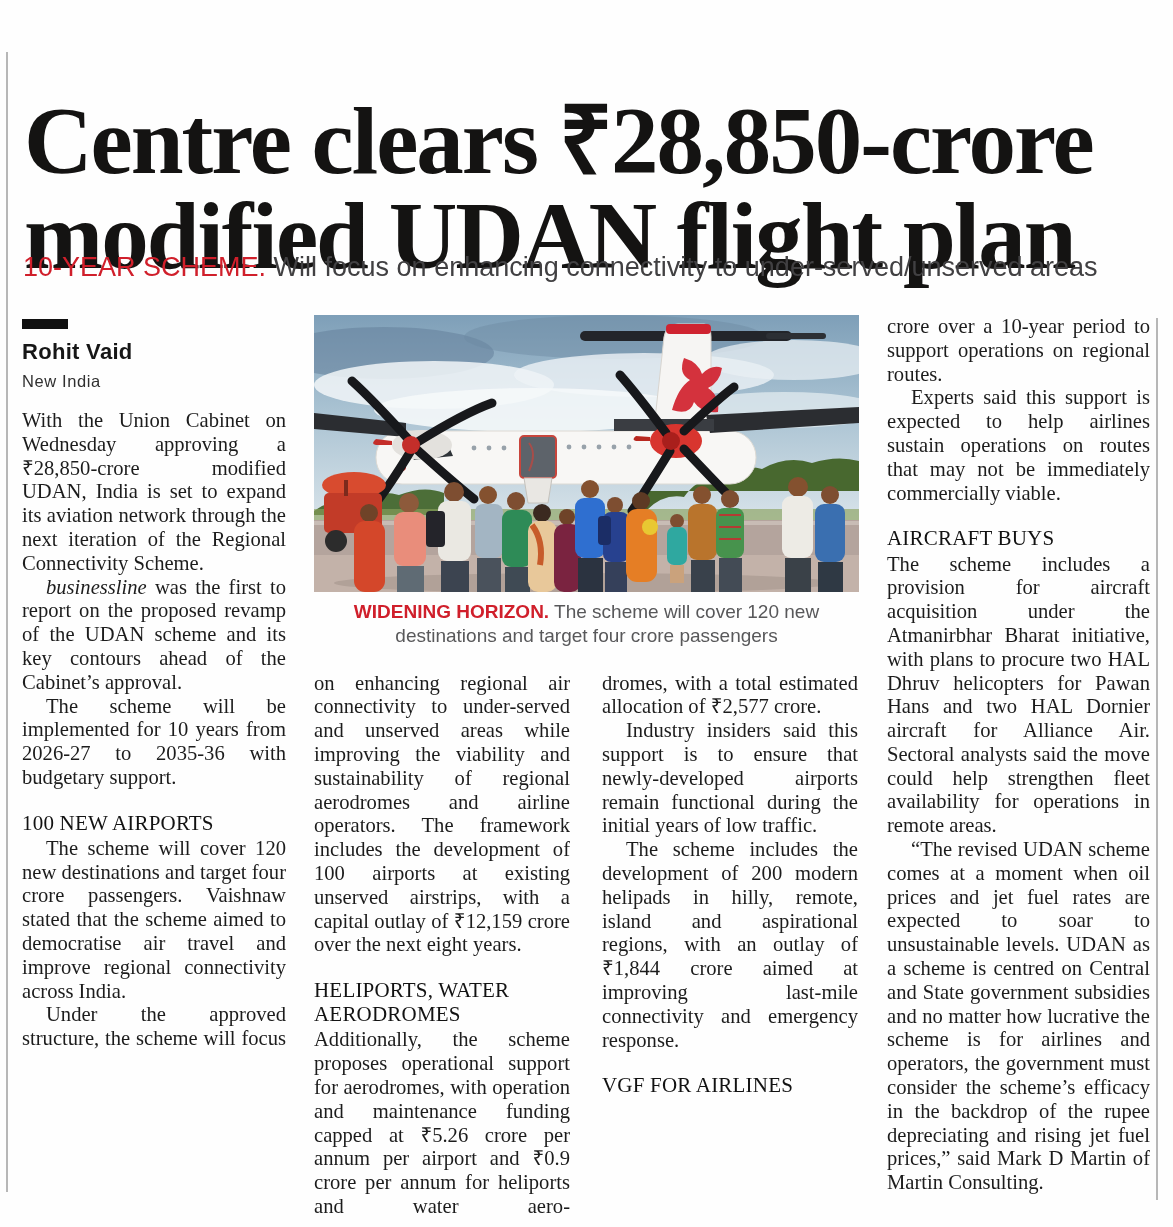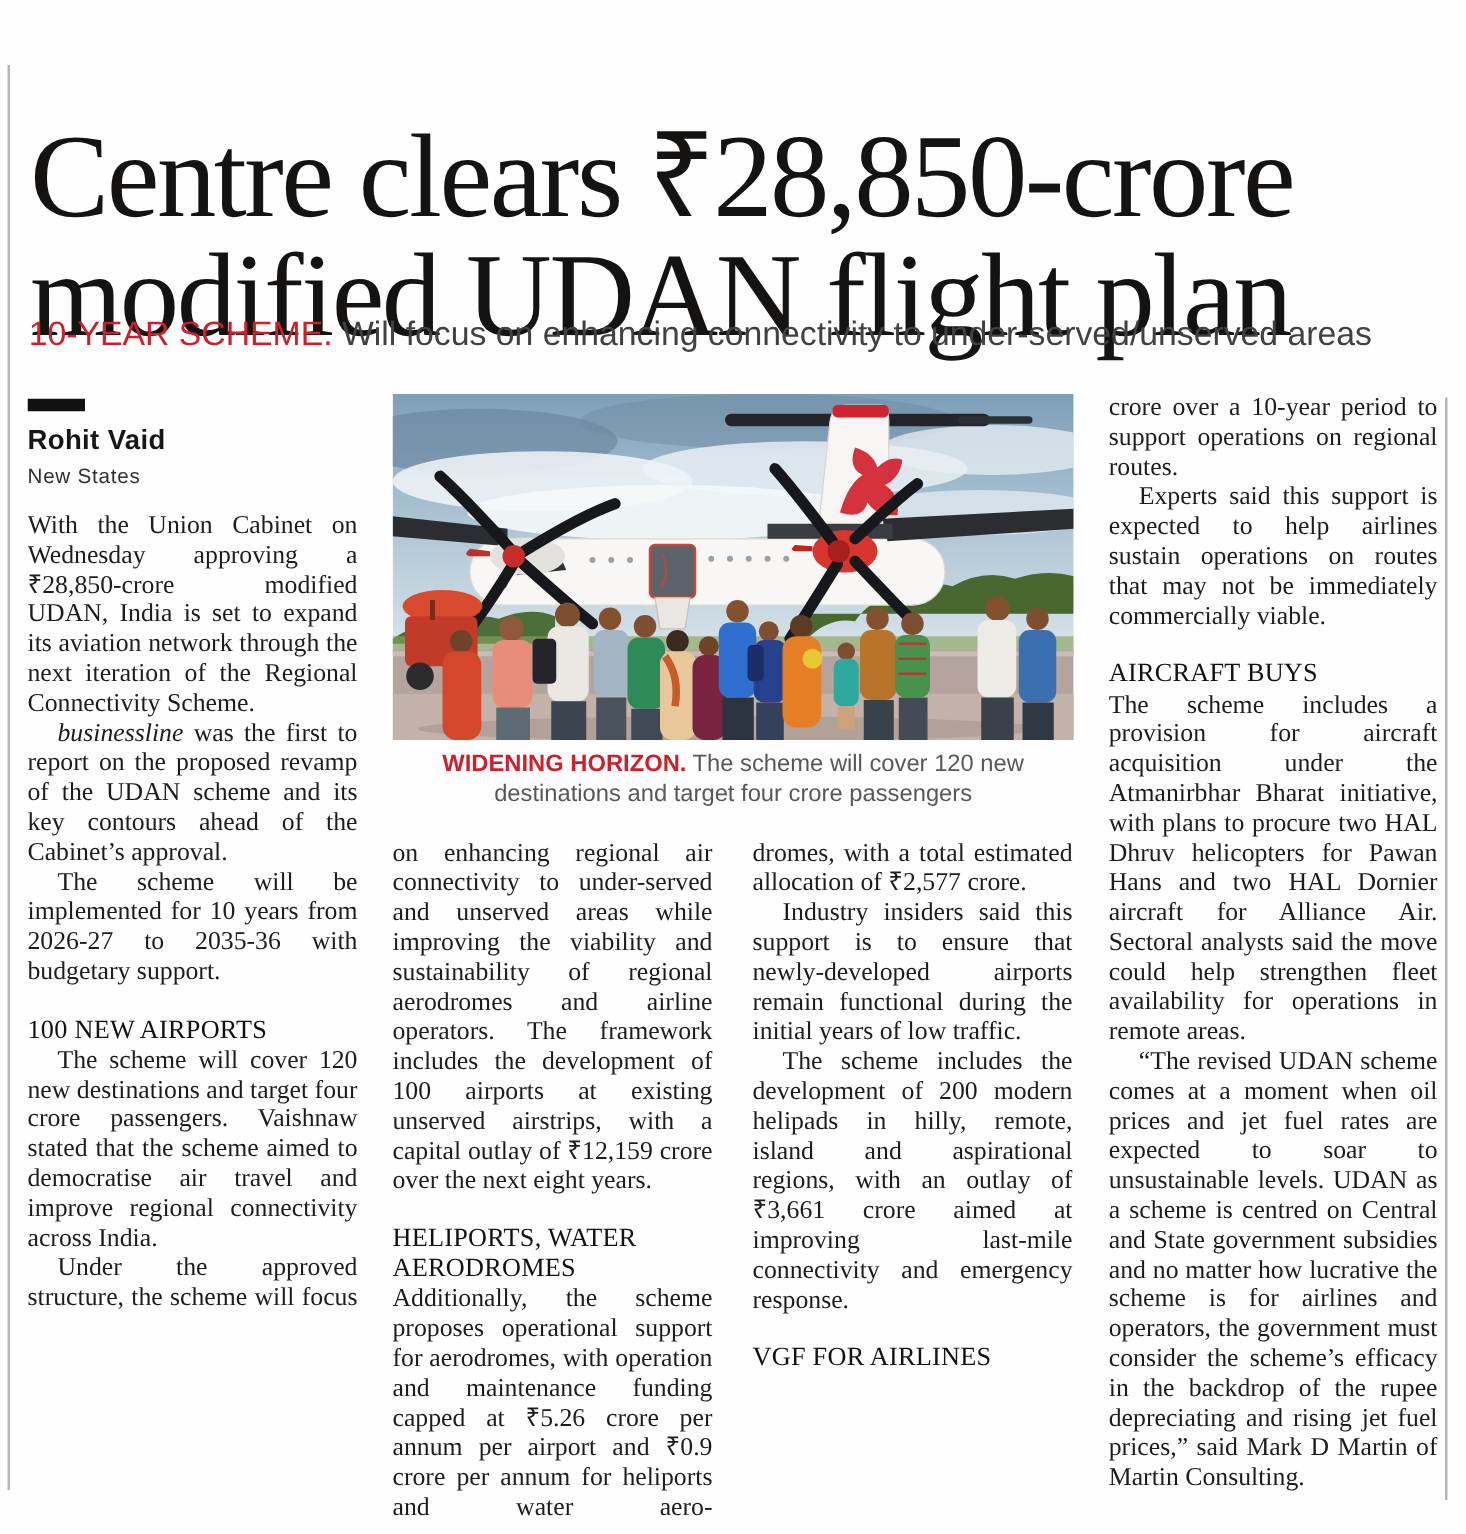--- a/index.html
+++ b/index.html
@@ -3,21 +3,21 @@
 <meta charset="utf-8">
 <style>
   html,body{margin:0;padding:0;background:#ffffff;}
   .page{position:relative;width:1173px;height:1227px;background:#fefefe;overflow:hidden;
         font-family:"Liberation Serif",serif;color:#1c1c1c;}
   .rule-v{position:absolute;background:#b7b7b7;}
   .left-rule{left:6px;top:52px;width:2px;height:1140px;}
   .right-rule{left:1156px;top:318px;width:2px;height:882px;}
 
   .headline{position:absolute;left:24px;top:30px;width:1130px;
-    font-family:"Liberation Serif",serif;font-weight:400;color:#141312;
+    font-family:"Liberation Serif",serif;font-weight:700;color:#141312;
     font-size:95px;line-height:1.0;letter-spacing:-2px;}
   .headline div{white-space:nowrap;}
 
   .kicker{position:absolute;left:23px;top:252px;width:1130px;white-space:nowrap;
     font-family:"Liberation Sans",sans-serif;font-size:27px;}
   .kicker-tag{color:#d01f2b;font-weight:normal;text-align:right;}
   .kicker-text{color:#414042;}
 
   .content{position:absolute;left:22px;top:315px;display:flex;gap:28px;height:912px;overflow:hidden;}
   .col{overflow:hidden;}
@@ -59,21 +59,21 @@
   <div class="kicker">
     <span class="kicker-tag">10-YEAR SCHEME.</span><span class="kicker-text"> Will focus on enhancing connectivity to under-served/unserved areas</span>
   </div>
 
   <div class="content">
 
     <div class="col col1 body-text">
       <div class="byline">
         <div class="byline-bar"></div>
         <div class="byline-name">Rohit Vaid</div>
-        <div class="byline-loc">New States</div>
+        <div class="byline-loc">New India</div>
       </div>
       <p>With the Union Cabinet on Wednesday approving a ₹28,850-crore modified UDAN, India is set to expand its aviation network through the next iteration of the Regional Connectivity Scheme.</p>
       <p class="indent"><i class="lead-i">businessline</i><span> was the first to report on the proposed revamp of the UDAN scheme and its key contours ahead of the Cabinet’s approval.</span></p>
       <p class="indent">The scheme will be implemented for 10 years from 2026-27 to 2035-36 with budgetary support.</p>
       <div class="sec-head">100 NEW AIRPORTS</div>
       <p class="indent">The scheme will cover 120 new destinations and target four crore passengers. Vaishnaw stated that the scheme aimed to democratise air travel and improve regional connectivity across India.</p>
       <p class="indent runon">Under the approved structure, the scheme will focus</p>
     </div>
 
     <div class="col mid">
@@ -248,21 +248,21 @@
 
         <div class="mid-col">
           <p>on enhancing regional air connectivity to under-served and unserved areas while improving the viability and sustainability of regional aerodromes and airline operators. The framework includes the development of 100 airports at existing unserved airstrips, with a capital outlay of ₹12,159 crore over the next eight years.</p>
           <div class="sec-head">HELIPORTS, WATER AERODROMES</div>
           <p class="runon">Additionally, the scheme proposes operational support for aerodromes, with operation and maintenance funding capped at ₹5.26 crore per annum per airport and ₹0.9 crore per annum for heliports and water aero-</p>
         </div>
 
         <div class="mid-col">
           <p>dromes, with a total estimated allocation of ₹2,577 crore.</p>
           <p class="indent">Industry insiders said this support is to ensure that newly-developed airports remain functional during the initial years of low traffic.</p>
-          <p class="indent">The scheme includes the development of 200 modern helipads in hilly, remote, island and aspirational regions, with an outlay of ₹3,661 crore aimed at improving last-mile connectivity and emergency response.</p>
+          <p class="indent">The scheme includes the development of 200 modern helipads in hilly, remote, island and aspirational regions, with an outlay of ₹1,844 crore aimed at improving last-mile connectivity and emergency response.</p>
           <div class="sec-head">VGF FOR AIRLINES</div>
         </div>
       </div>
     </div>
 
     <div class="col col4 body-text">
       <p>crore over a 10-year period to support operations on regional routes.</p>
       <p class="indent">Experts said this support is expected to help airlines sustain operations on routes that may not be immediately commercially viable.</p>
       <div class="sec-head">AIRCRAFT BUYS</div>
       <p>The scheme includes a provision for aircraft acquisition under the Atmanirbhar Bharat initiative, with plans to procure two HAL Dhruv helicopters for Pawan Hans and two HAL Dornier aircraft for Alliance Air. Sectoral analysts said the move could help strengthen fleet availability for operations in remote areas.</p>

